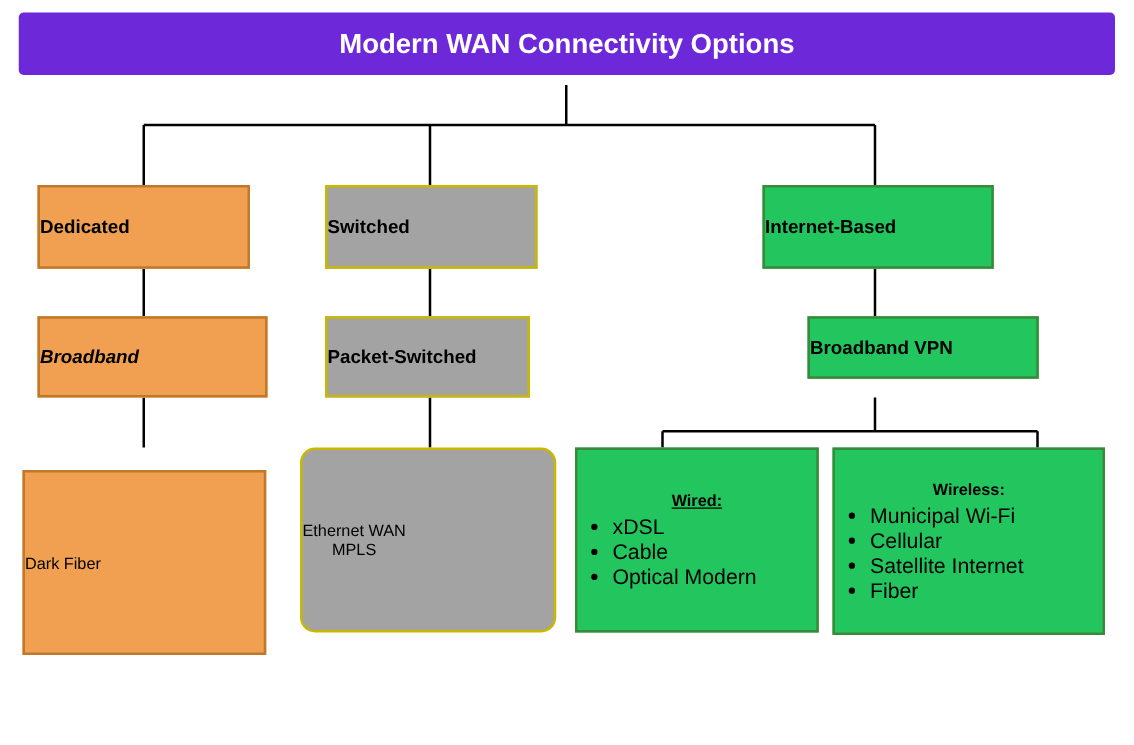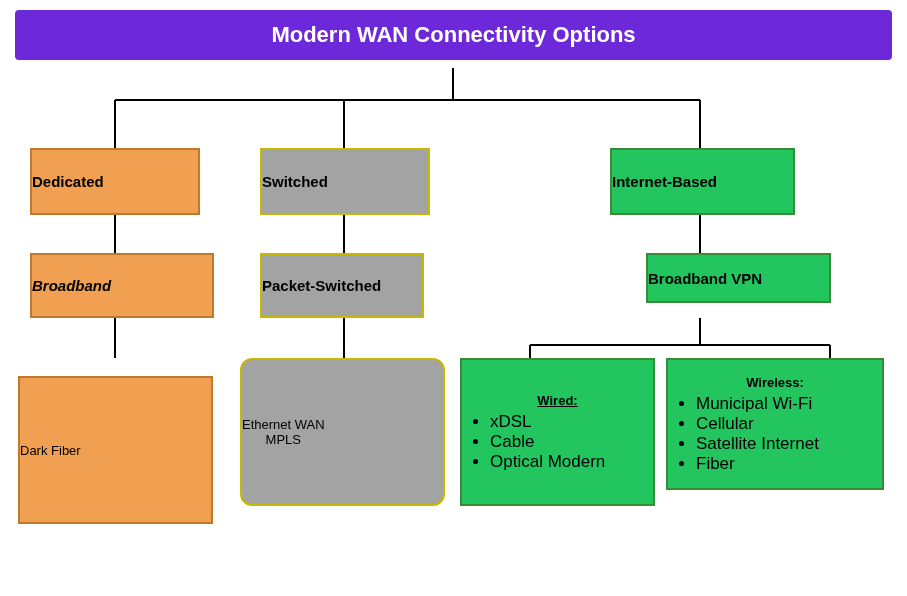--- a/index.html
+++ b/index.html
@@ -156,21 +156,21 @@
     <div style="padding:10px; width:100%;">
       <div class="bold-label" style="font-weight:bold;text-decoration:underline;">Wired:</div>
       <ul class="bullet-list">
         <li>xDSL</li>
         <li>Cable</li>
         <li>Optical Modern</li>
       </ul>
     </div>
   </div>
 
-  <div style="position:absolute; top:358px; left:666px; width:218px; height:132px;" class="node node-green leaf-node green-leaf">
+  <div style="position:absolute; top:358px; left:666px; width:218px; height:150px;" class="node node-green leaf-node green-leaf">
     <div style="padding:10px; width:100%;">
       <div class="bold-label" style="font-weight:bold;">Wireless:</div>
       <ul class="bullet-list">
         <li>Municipal Wi-Fi</li>
         <li>Cellular</li>
         <li>Satellite Internet</li>
         <li>Fiber</li>
       </ul>
     </div>
   </div>

